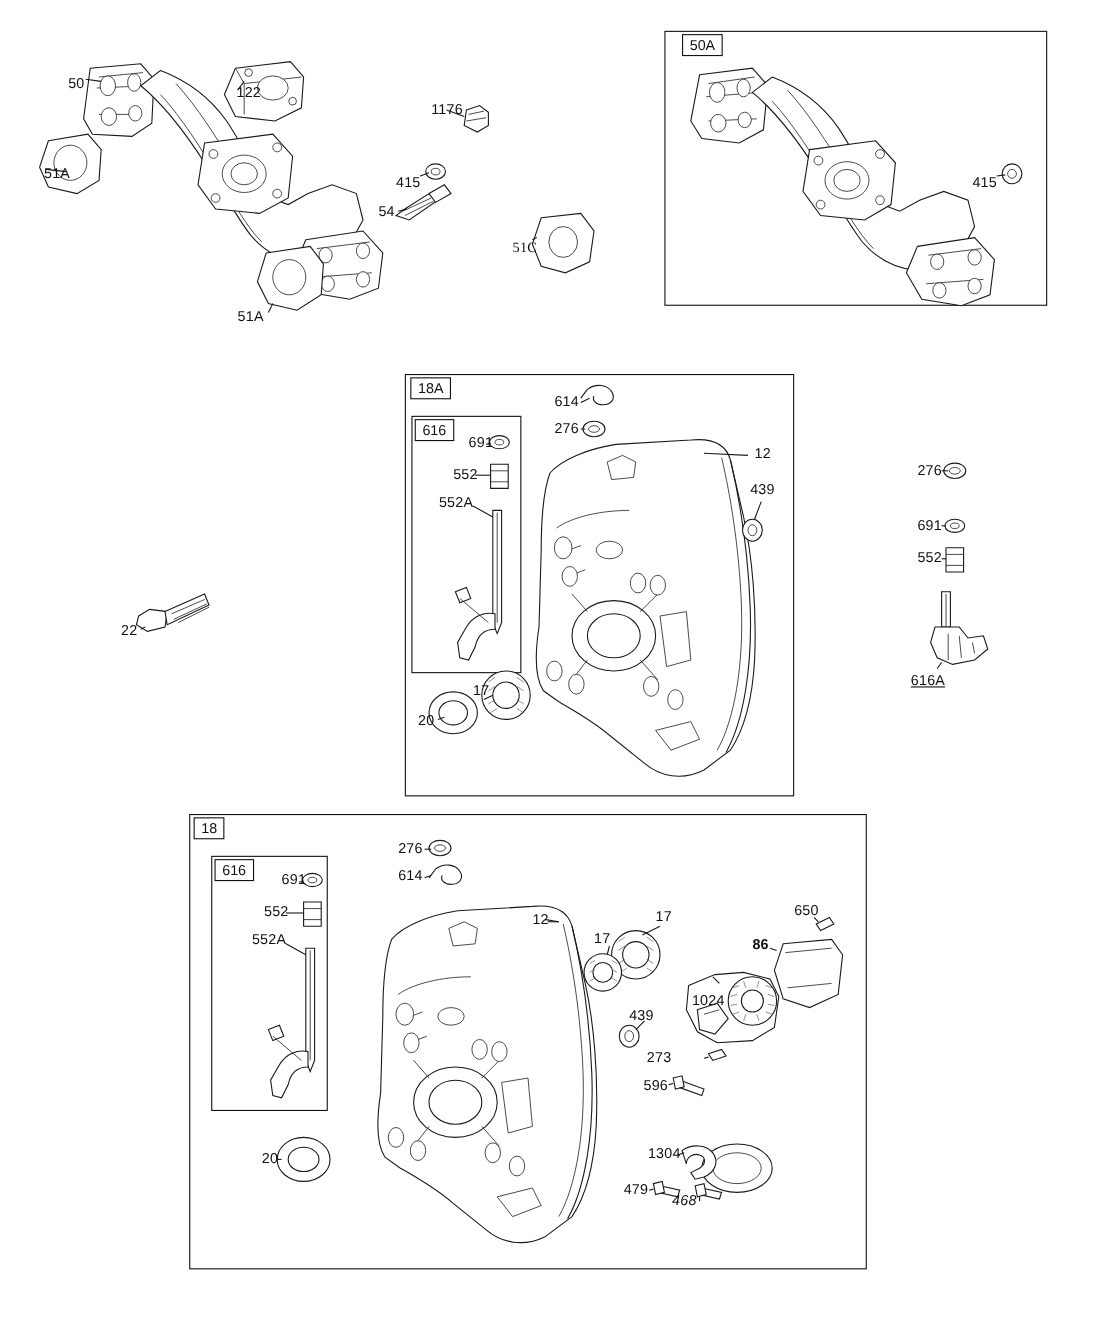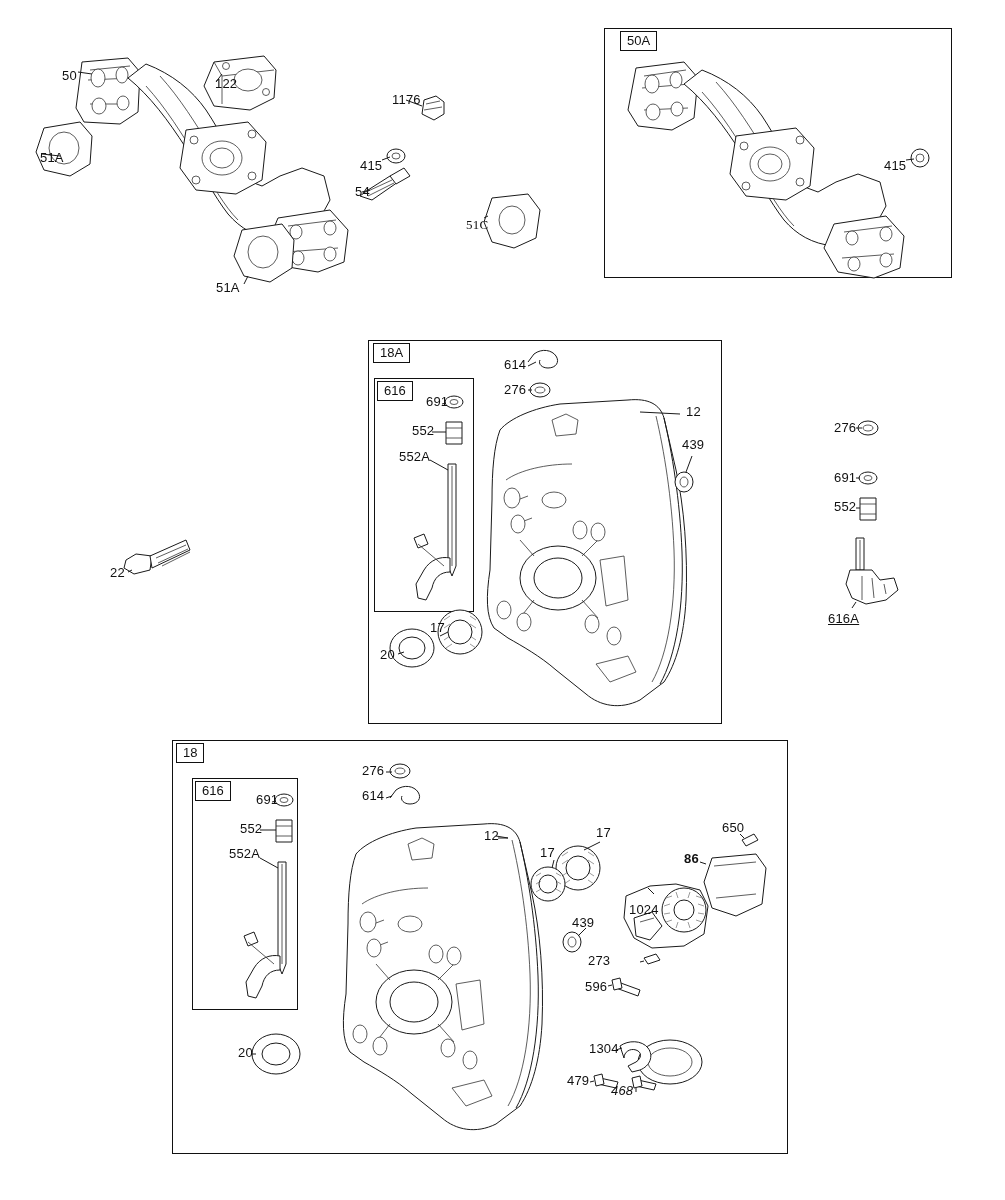--- a/index.html
+++ b/index.html
@@ -405,21 +405,21 @@
   <div class="boxlabel" style="left:373px; top:343px;">18A</div>
   <div class="boxlabel" style="left:176px; top:743px;">18</div>
   <div class="boxlabel" style="left:377px; top:381px;">616</div>
   <div class="boxlabel" style="left:195px; top:781px;">616</div>
 
   <div class="label" style="left:62px;  top:68px;">50</div>
   <div class="label" style="left:196px; top:76px;margin-left:19px;">122</div>
   <div class="label" style="left:392px; top:92px;">1176</div>
   <div class="label" style="left:40px; top:150px;">51A</div>
   <div class="label" style="left:360px; top:158px;">415</div>
-  <div class="label" style="left:355px; top:184px;text-align:center;">54</div>
+  <div class="label" style="left:344px; top:184px;text-align:center;">54</div>
   <div class="label" style="left:466px; top:217px;font-family:Liberation Serif, serif;">51C</div>
   <div class="label" style="left:216px; top:280px;">51A</div>
   <div class="label" style="left:884px; top:158px;">415</div>
   <div class="label" style="left:504px; top:357px;">614</div>
   <div class="label" style="left:504px; top:382px;">276</div>
   <div class="label" style="left:426px; top:394px;">691</div>
   <div class="label" style="left:686px; top:404px;">12</div>
   <div class="label" style="left:834px; top:420px;">276</div>
   <div class="label" style="left:412px; top:423px;">552</div>
   <div class="label" style="left:682px; top:437px;">439</div>

